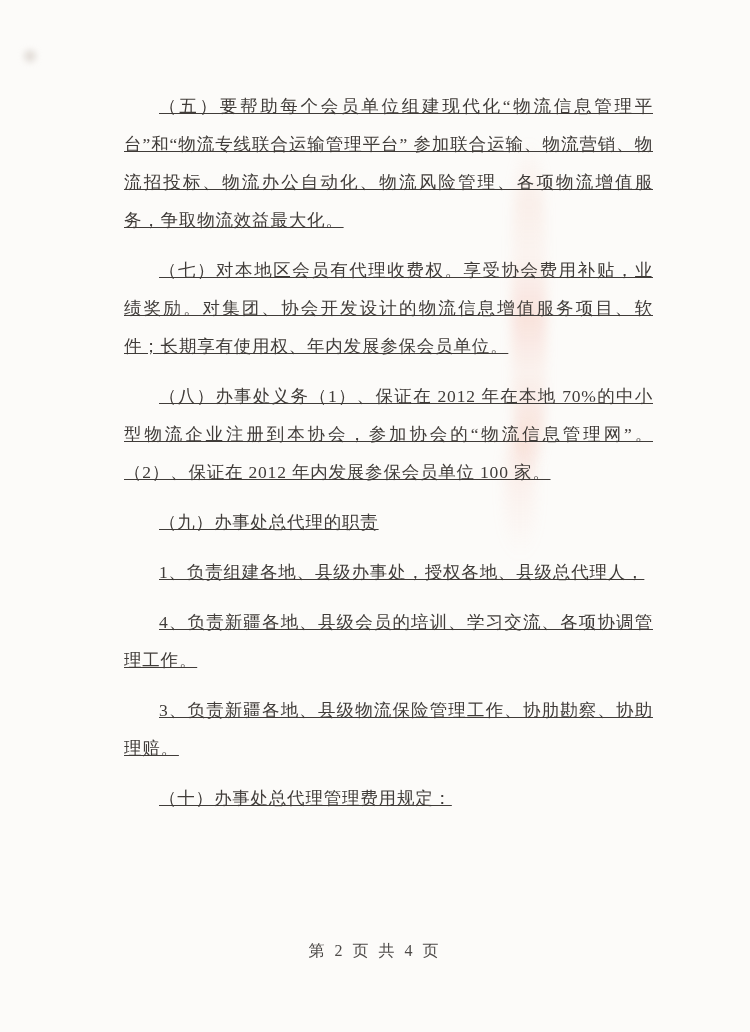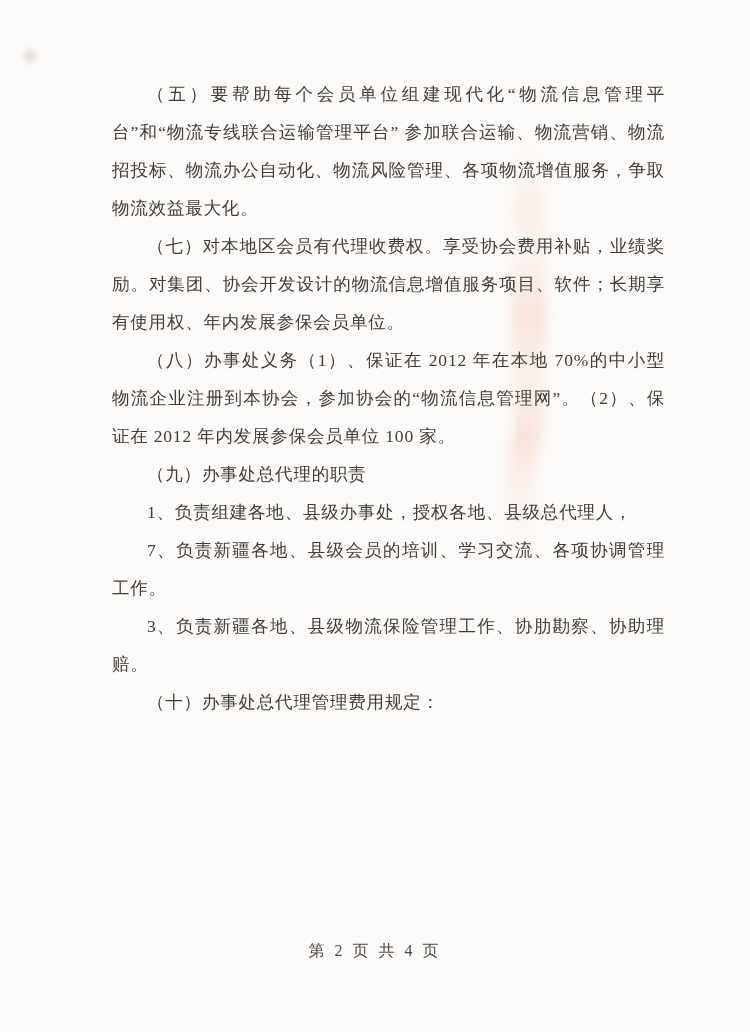--- a/index.html
+++ b/index.html
@@ -64,22 +64,23 @@
     left: 112px;
     top: 75px;
     width: 553px;
     color: #403c39;
     font-size: 17.5px;
     line-height: 38px;
     letter-spacing: 0.8px;
     text-align: justify;
   }
   .para {
-    margin: 0;
+    margin: 12px;
     text-indent: 2em;
+    text-decoration: underline;
   }
   .footer {
     position: absolute;
     left: 0;
     right: 0;
     top: 941px;
     text-align: center;
     font-size: 16px;
     letter-spacing: 3px;
     color: #4d4a48;
@@ -94,20 +95,20 @@
   <div class="smudge-streak"></div>
   <div class="smudge-streak-2"></div>
   <div class="smudge-dot"></div>
 
   <div class="doc-body">
     <p class="para">（五）要帮助每个会员单位组建现代化“物流信息管理平台”和“物流专线联合运输管理平台” 参加联合运输、物流营销、物流招投标、物流办公自动化、物流风险管理、各项物流增值服务，争取物流效益最大化。</p>
     <p class="para">（七）对本地区会员有代理收费权。享受协会费用补贴，业绩奖励。对集团、协会开发设计的物流信息增值服务项目、软件；长期享有使用权、年内发展参保会员单位。</p>
     <p class="para">（八）办事处义务（1）、保证在 2012 年在本地 70%的中小型物流企业注册到本协会，参加协会的“物流信息管理网”。（2）、保证在 2012 年内发展参保会员单位 100 家。</p>
     <p class="para">（九）办事处总代理的职责</p>
     <p class="para">1、负责组建各地、县级办事处，授权各地、县级总代理人，</p>
-    <p class="para">7、负责新疆各地、县级会员的培训、学习交流、各项协调管理工作。</p>
+    <p class="para">4、负责新疆各地、县级会员的培训、学习交流、各项协调管理工作。</p>
     <p class="para">3、负责新疆各地、县级物流保险管理工作、协肋勘察、协助理赔。</p>
     <p class="para">（十）办事处总代理管理费用规定：</p>
   </div>
 
   <div class="footer">第 2 页 共 4 页</div>
 
 </div>
 
 </body></html>

